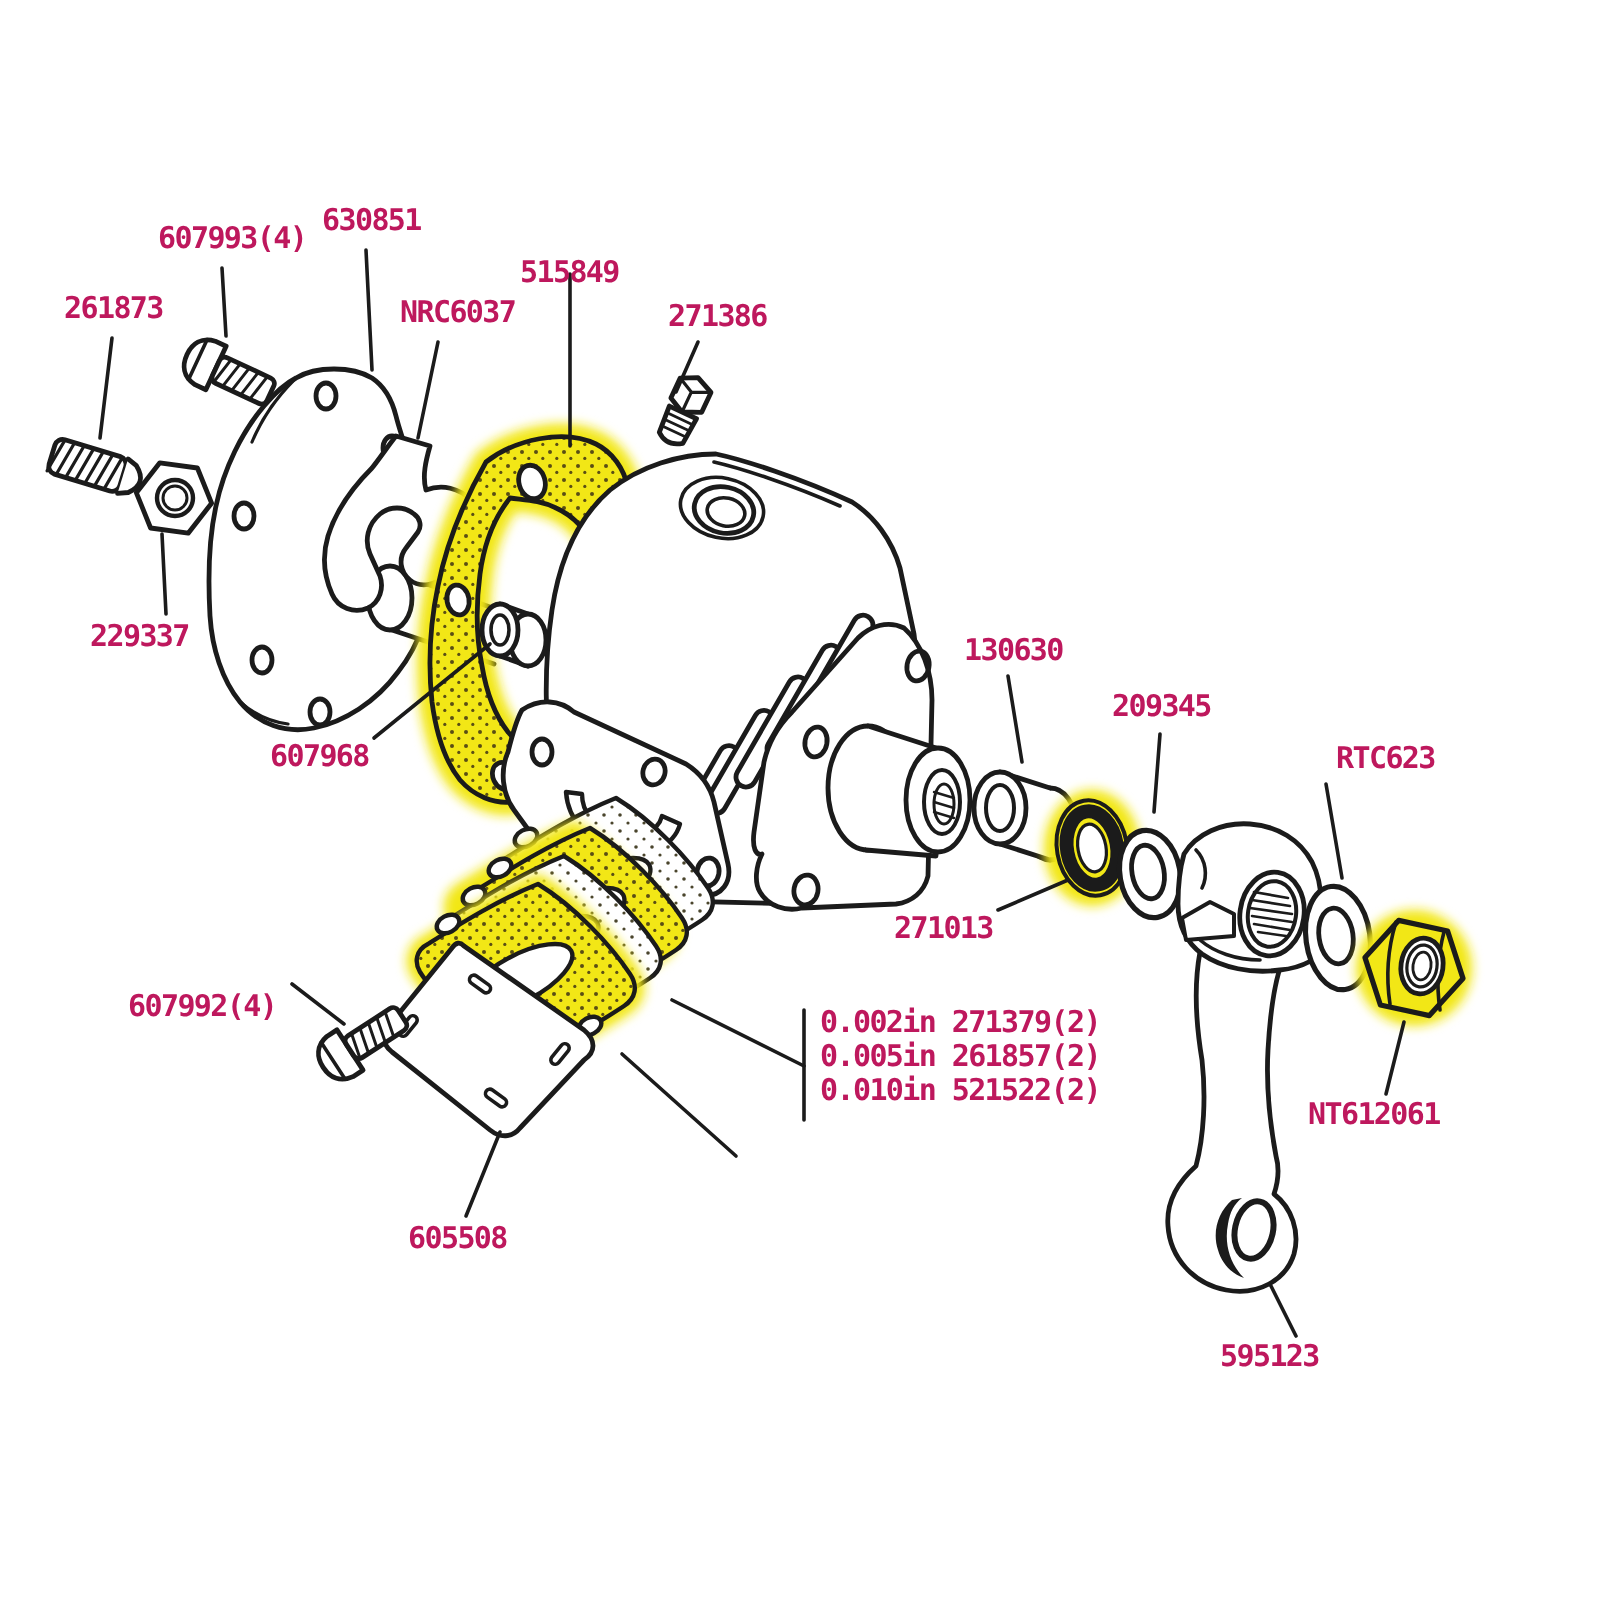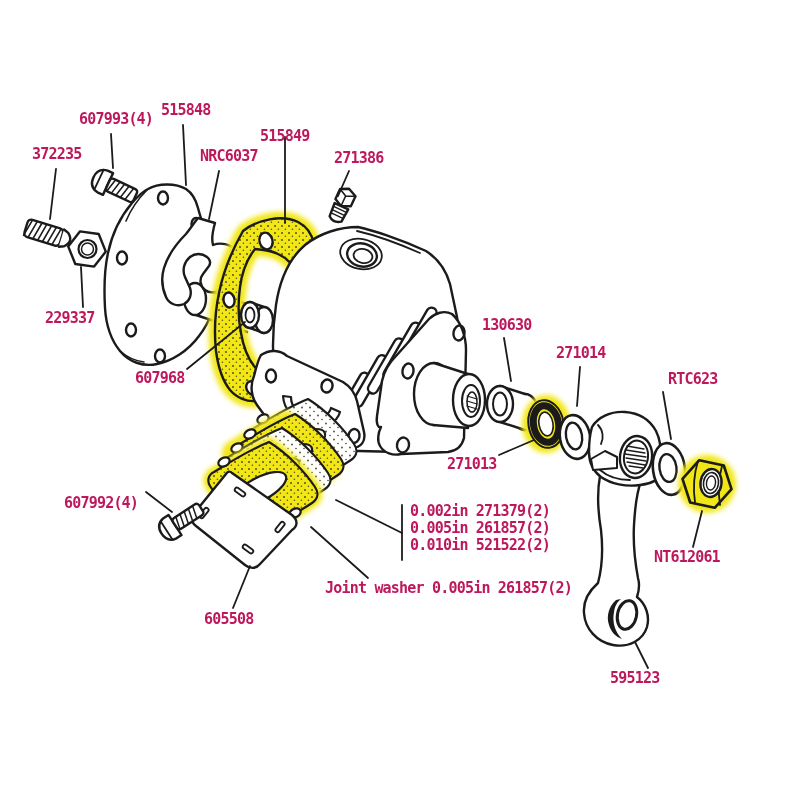--- a/index.html
+++ b/index.html
@@ -255,34 +255,33 @@
       <line x1="402" y1="505" x2="402" y2="560"></line>
       <line x1="402" y1="533" x2="336" y2="500"></line>
       <line x1="368" y1="578" x2="311" y2="527"></line>
       <line x1="233" y1="608" x2="250" y2="566"></line>
       <line x1="693" y1="547" x2="702" y2="511"></line>
       <line x1="648" y1="668" x2="635" y2="642"></line>
     </g>
   </g>
 </svg>
 
-<div class="lbl" style="left:32px;top:146px">372235</div>
+<div class="lbl" style="left:32px;top:146px">261873</div>
 <div class="lbl" style="left:79px;top:111px">607993(4)</div>
-<div class="lbl" style="left:161px;top:102px">515848</div>
+<div class="lbl" style="left:161px;top:102px">630851</div>
 <div class="lbl" style="left:200px;top:148px">NRC6037</div>
 <div class="lbl" style="left:260px;top:128px">515849</div>
 <div class="lbl" style="left:334px;top:150px">271386</div>
 <div class="lbl" style="left:45px;top:310px">229337</div>
 <div class="lbl" style="left:135px;top:370px">607968</div>
 <div class="lbl" style="left:482px;top:317px">130630</div>
-<div class="lbl" style="left:556px;top:345px">271014</div>
+<div class="lbl" style="left:556px;top:345px">209345</div>
 <div class="lbl" style="left:668px;top:371px">RTC623</div>
 <div class="lbl" style="left:447px;top:456px">271013</div>
 <div class="lbl" style="left:64px;top:495px">607992(4)</div>
 <div class="lbl" style="left:410px;top:503px">0.002in 271379(2)</div>
 <div class="lbl" style="left:410px;top:520px">0.005in 261857(2)</div>
 <div class="lbl" style="left:410px;top:537px">0.010in 521522(2)</div>
-<div class="lbl" style="left:325px;top:580px">Joint washer 0.005in 261857(2)</div>
 <div class="lbl" style="left:204px;top:611px">605508</div>
 <div class="lbl" style="left:654px;top:549px">NT612061</div>
 <div class="lbl" style="left:610px;top:670px">595123</div>
 
 </div>
 
 </body></html>

